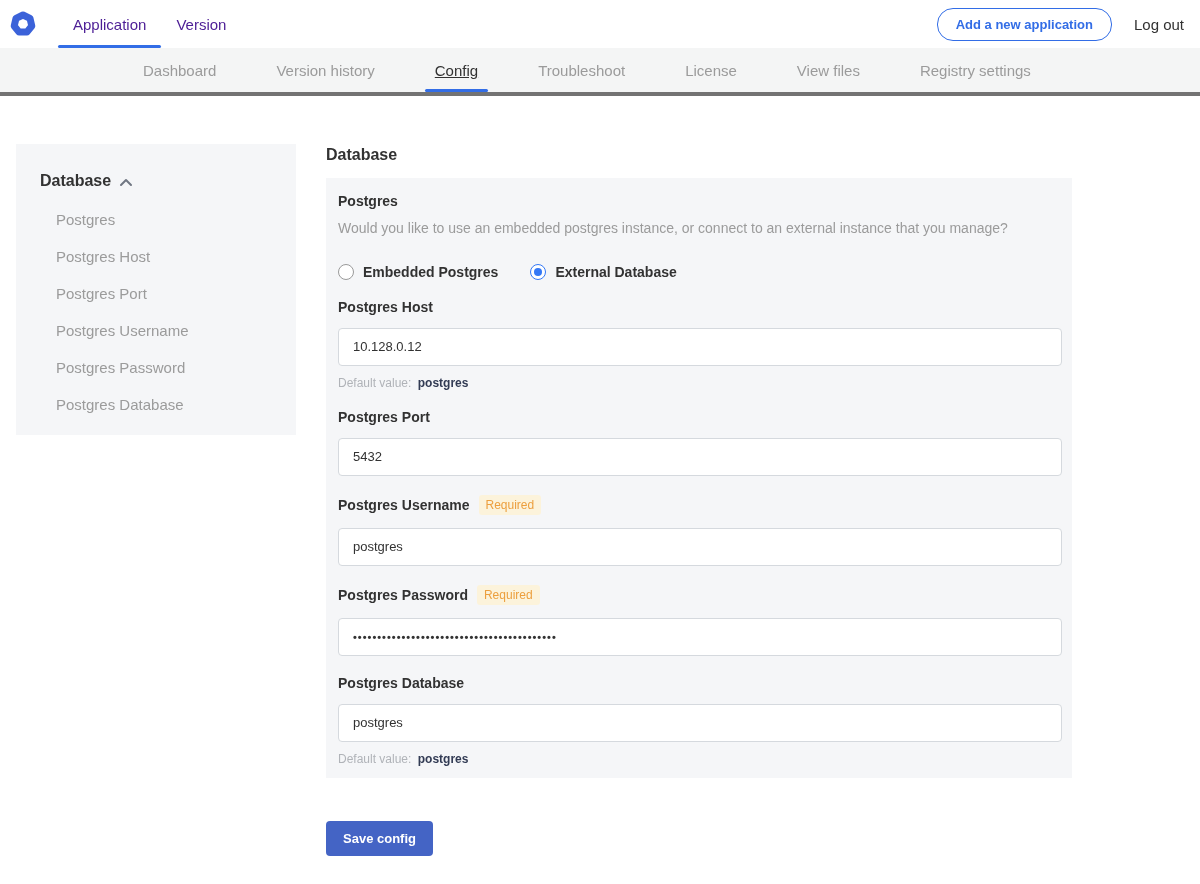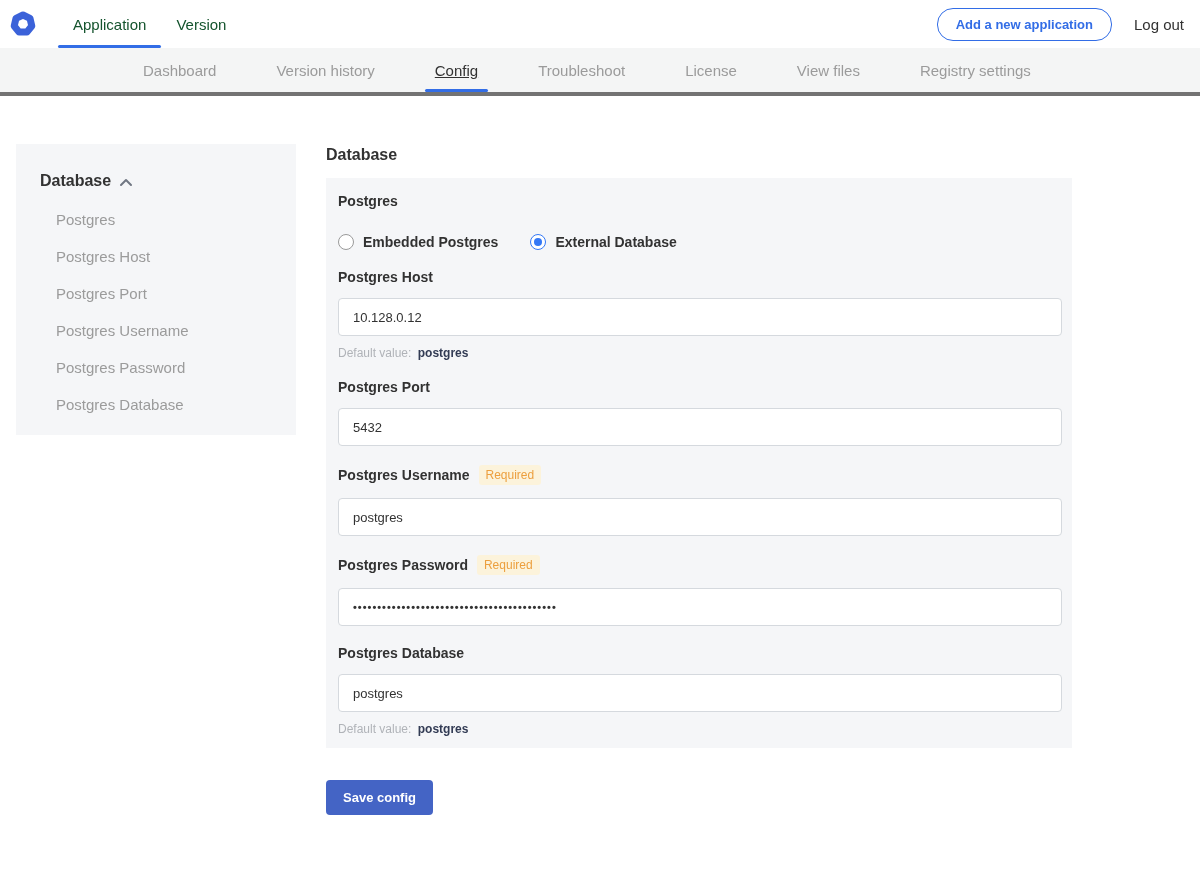--- a/index.html
+++ b/index.html
@@ -2,21 +2,21 @@
 <html><head>
 <meta charset="utf-8">
 <style>
   * { margin:0; padding:0; box-sizing:border-box; }
   html,body { width:1200px; height:884px; background:#fff; font-family:"Liberation Sans",sans-serif; color:#323232; overflow:hidden; }
 
   
   .header { display:flex; align-items:center; height:48px; background:#fff; position:relative; }
   .logo-wrap { margin-left:10px; width:26px; height:26px; display:flex; align-items:center; justify-content:center; }
   .header-tabs { display:flex; height:100%; margin-left:22px; }
-  .header-tab { position:relative; display:flex; align-items:center; padding:0 15px; font-size:15px; color:#14532d; cursor:pointer; }
+  .header-tab { position:relative; display:flex; align-items:center; padding:0 15px; font-size:15px; color:#4c1d95; cursor:pointer; }
   .header-tab.active .tab-label { font-weight:normal; }
   .header-tab.active::after { content:""; position:absolute; left:0; right:0; bottom:0; height:3px; background:#326de6; border-radius:2px; }
   .header-spacer { flex:1; }
   .pill-button { border:1px solid #326de6; border-radius:16px; background:#fff; color:#326de6; font-weight:bold; font-size:13px; padding:8px 18px; margin-right:22px; cursor:pointer; font-family:"Liberation Sans",sans-serif; }
   .logout { font-size:15px; color:#323232; margin-right:16px; cursor:pointer; }
 
   
   .subnav { height:48px; background:#f4f5f5; border-bottom:4px solid #737373; display:flex; padding-left:133px; }
   .subnav-item { position:relative; display:flex; align-items:center; padding:0 10px; margin-right:40px; font-size:15px; color:#9b9b9b; cursor:pointer; }
   .subnav-item.active { color:#323232;text-decoration:underline; }
@@ -47,21 +47,21 @@
 
   .field { margin-top:19px; }
   .field-label-row { display:flex; align-items:center; }
   .field-label { font-size:14px; font-weight:bold; color:#323232; }
   .required-badge { margin-left:9px; font-size:12px; color:#ec9f3e; background:#fcf3db; padding:3px 7px; border-radius:3px; }
   .text-input { display:block; margin-top:13px; width:100%; height:38px; border:1px solid #d5d9de; border-radius:4px; background:#fff; padding:13px 14px; font-size:13px; color:#323232; font-family:"Liberation Sans",sans-serif; outline:none; }
   .text-input.masked { font-size:11px; letter-spacing:1px; font-weight:bold; }
   .default-line { margin-top:10px; font-size:12px; color:#b0b3b8; }
   .default-value { font-weight:bold; color:#323b54; margin-left:3px; }
 
-  .save-button { margin-top:32px; margin-bottom:16px; background:#4464c5; border:none; border-radius:4px; color:#fff; font-weight:bold; font-size:13px; padding:10px 17px; cursor:pointer; font-family:"Liberation Sans",sans-serif; }
+  .save-button { margin-top:43px; margin-bottom:16px; background:#4464c5; border:none; border-radius:4px; color:#fff; font-weight:bold; font-size:13px; padding:10px 17px; cursor:pointer; font-family:"Liberation Sans",sans-serif; }
 </style>
 </head>
 <body>
 
 <div class="header">
   <div class="logo-wrap">
     <svg width="26" height="26" viewBox="0 0 26 26" aria-hidden="true">
       <polygon points="13,4 20.0,7.4 21.8,15.0 16.9,21.1 9.1,21.1 4.2,15.0 6.0,7.4" fill="#ffffff" stroke="#3b62d9" stroke-width="7" stroke-linejoin="round"></polygon>
     </svg>
   </div>
@@ -133,20 +133,21 @@
 
   <div class="sidebar-item">Postgres Database</div>
 </div>
   </div>
 
   <div class="main">
     <div class="main-title">Database</div>
 
     <div class="panel">
       <div class="group-title">Postgres</div>
+      <div class="group-help">Would you like to use an embedded postgres instance, or connect to an external instance that you manage?</div>
       <div class="radio-row" id="radio-row">
   <div class="radio-option">
     <span class="radio-circle">
               <span class="radio-dot"></span>
             </span>
     <span class="radio-label">Embedded Postgres</span>
   </div>
 
   <div class="radio-option selected">
     <span class="radio-circle">

